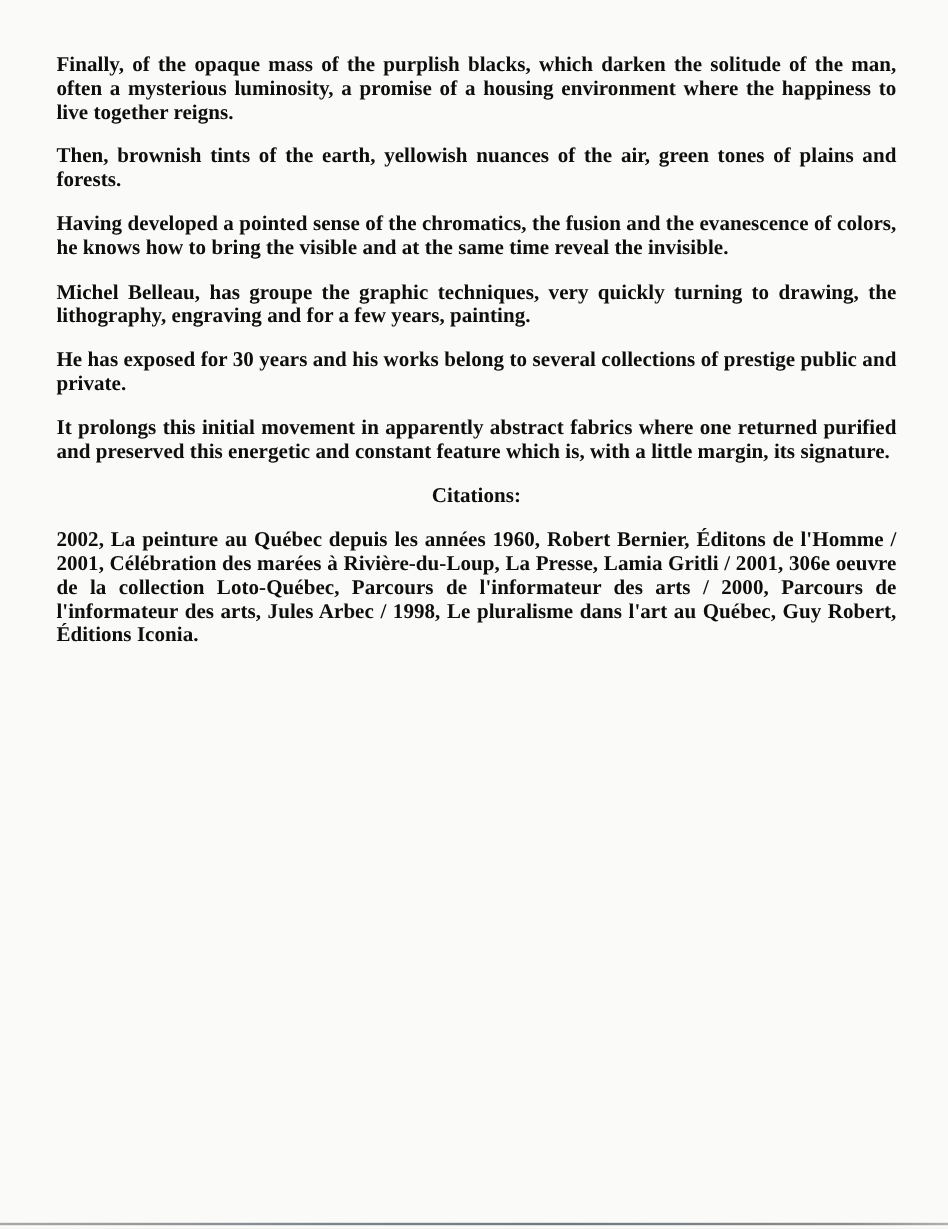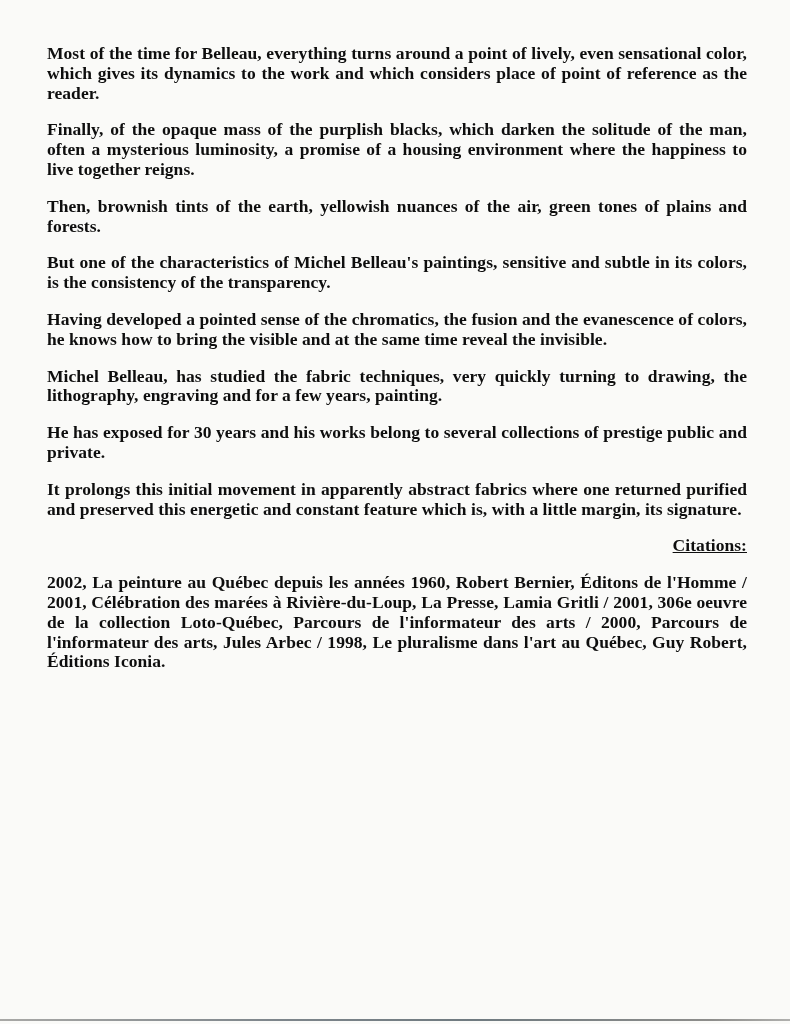--- a/index.html
+++ b/index.html
@@ -25,42 +25,39 @@
     font-weight: bold;
     line-height: 19.8px;
     text-align: justify;
     letter-spacing: 0.05px;
   }
   .para {
     margin: 0 0 17px 0;
   }
   .citations-heading {
     margin: 0 0 17px 0;
-    text-align: right;
-    text-decoration: underline;
+    text-align: center;
   }
   .scan-line {
     position: absolute;
     left: 0;
     bottom: 3px;
     width: 790px;
     height: 2px;
     background: linear-gradient(to right, #a8a8a6, #7d858b 35%, #6f7a80 60%, #8d8d8b 90%, #b0b0ae);
   }
 </style>
 </head>
 <body>
 
 <div class="page">
   <div class="content">
-    <p class="para">Most of the time for Belleau, everything turns around a point of lively, even sensational color, which gives its dynamics to the work and which considers place of point of reference as the reader.</p>
     <p class="para">Finally, of the opaque mass of the purplish blacks, which darken the solitude of the man, often a mysterious luminosity, a promise of a housing environment where the happiness to live together reigns.</p>
     <p class="para">Then, brownish tints of the earth, yellowish nuances of the air, green tones of plains and forests.</p>
-    <p class="para">But one of the characteristics of Michel Belleau's paintings, sensitive and subtle in its colors, is the consistency of the transparency.</p>
     <p class="para">Having developed a pointed sense of the chromatics, the fusion and the evanescence of colors, he knows how to bring the visible and at the same time reveal the invisible.</p>
-    <p class="para">Michel Belleau, has studied the fabric techniques, very quickly turning to drawing, the lithography, engraving and for a few years, painting.</p>
+    <p class="para">Michel Belleau, has groupe the graphic techniques, very quickly turning to drawing, the lithography, engraving and for a few years, painting.</p>
     <p class="para">He has exposed for 30 years and his works belong to several collections of prestige public and private.</p>
     <p class="para">It prolongs this initial movement in apparently abstract fabrics where one returned purified and preserved this energetic and constant feature which is, with a little margin, its signature.</p>
     <p class="citations-heading">Citations:</p>
     <p class="para">2002, La peinture au Québec depuis les années 1960, Robert Bernier, Éditons de l'Homme / 2001, Célébration des marées à Rivière-du-Loup, La Presse, Lamia Gritli / 2001, 306e oeuvre de la collection Loto-Québec, Parcours de l'informateur des arts / 2000, Parcours de l'informateur des arts, Jules Arbec / 1998, Le pluralisme dans l'art au Québec, Guy Robert, Éditions Iconia.</p>
   </div>
   <div class="scan-line"></div>
 </div>
 
 </body></html>

